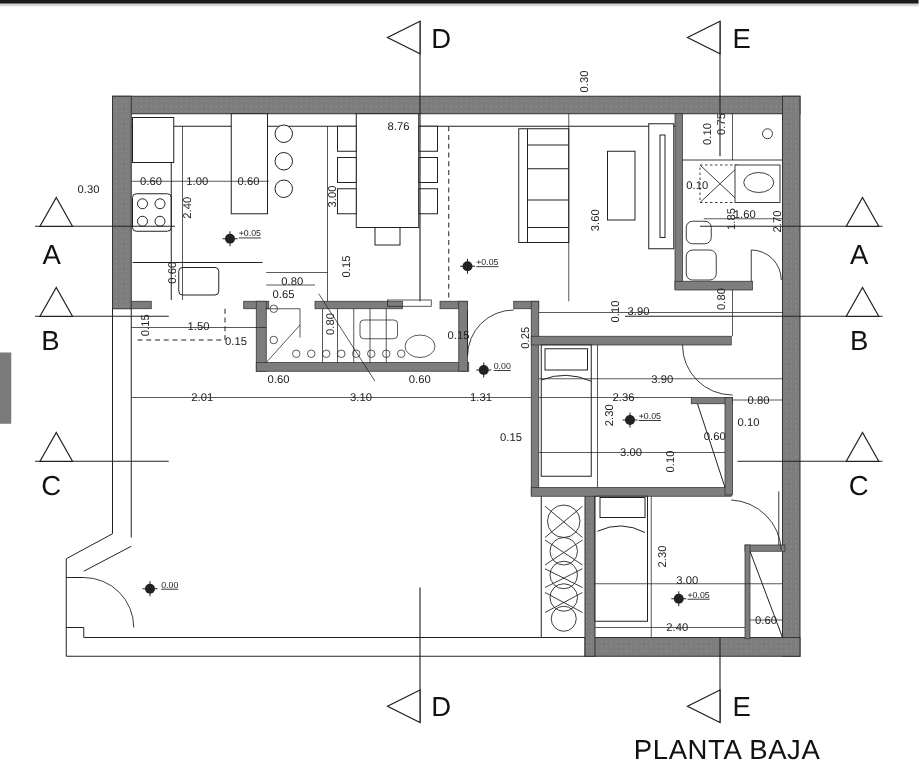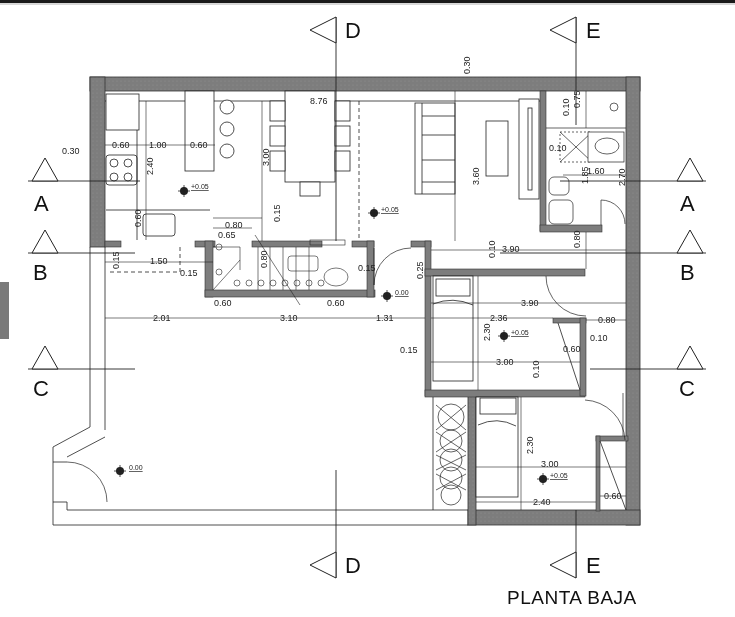--- a/index.html
+++ b/index.html
@@ -4,21 +4,21 @@
 <style>
   html, body { margin: 0; padding: 0; background: #ffffff; }
   body { width: 735px; height: 617px; position: relative; overflow: hidden; font-family: "Liberation Sans", sans-serif; }
   .topbar { position: absolute; left: 0; top: 0; width: 735px; height: 3px; background: #1a1a1a; }
   .topbar-shadow { position: absolute; left: 0; top: 3px; width: 735px; height: 2px; background: #d8d8d8; }
   .side-tab { position: absolute; left: 0; top: 282px; width: 9px; height: 57px; background: #7a7a7a; }
   svg.plan { position: absolute; left: 0; top: 0; }
   .dim { font-family: "Liberation Sans", sans-serif; font-size: 9px; fill: #222; }
   .lvl { font-family: "Liberation Sans", sans-serif; font-size: 7px; fill: #222; text-decoration: underline; }
   .sec { font-family: "Liberation Sans", sans-serif; font-size: 22px; fill: #111; }
-  .title { position: absolute; left: 507px; top: 587px; font-size: 19px; color: #111; letter-spacing: 0.5px; font-family: "Liberation Sans", sans-serif; }
+  .title { position: absolute; left: 507px; top: 587px; font-size: 22px; color: #111; letter-spacing: 0.5px; font-family: "Liberation Sans", sans-serif; }
 </style>
 </head>
 <body>
 
 <div class="topbar"></div>
 <div class="topbar-shadow"></div>
 <div class="side-tab"></div>
 
 <svg class="plan" width="735" height="617" viewBox="0 0 735 617">
   <defs>

